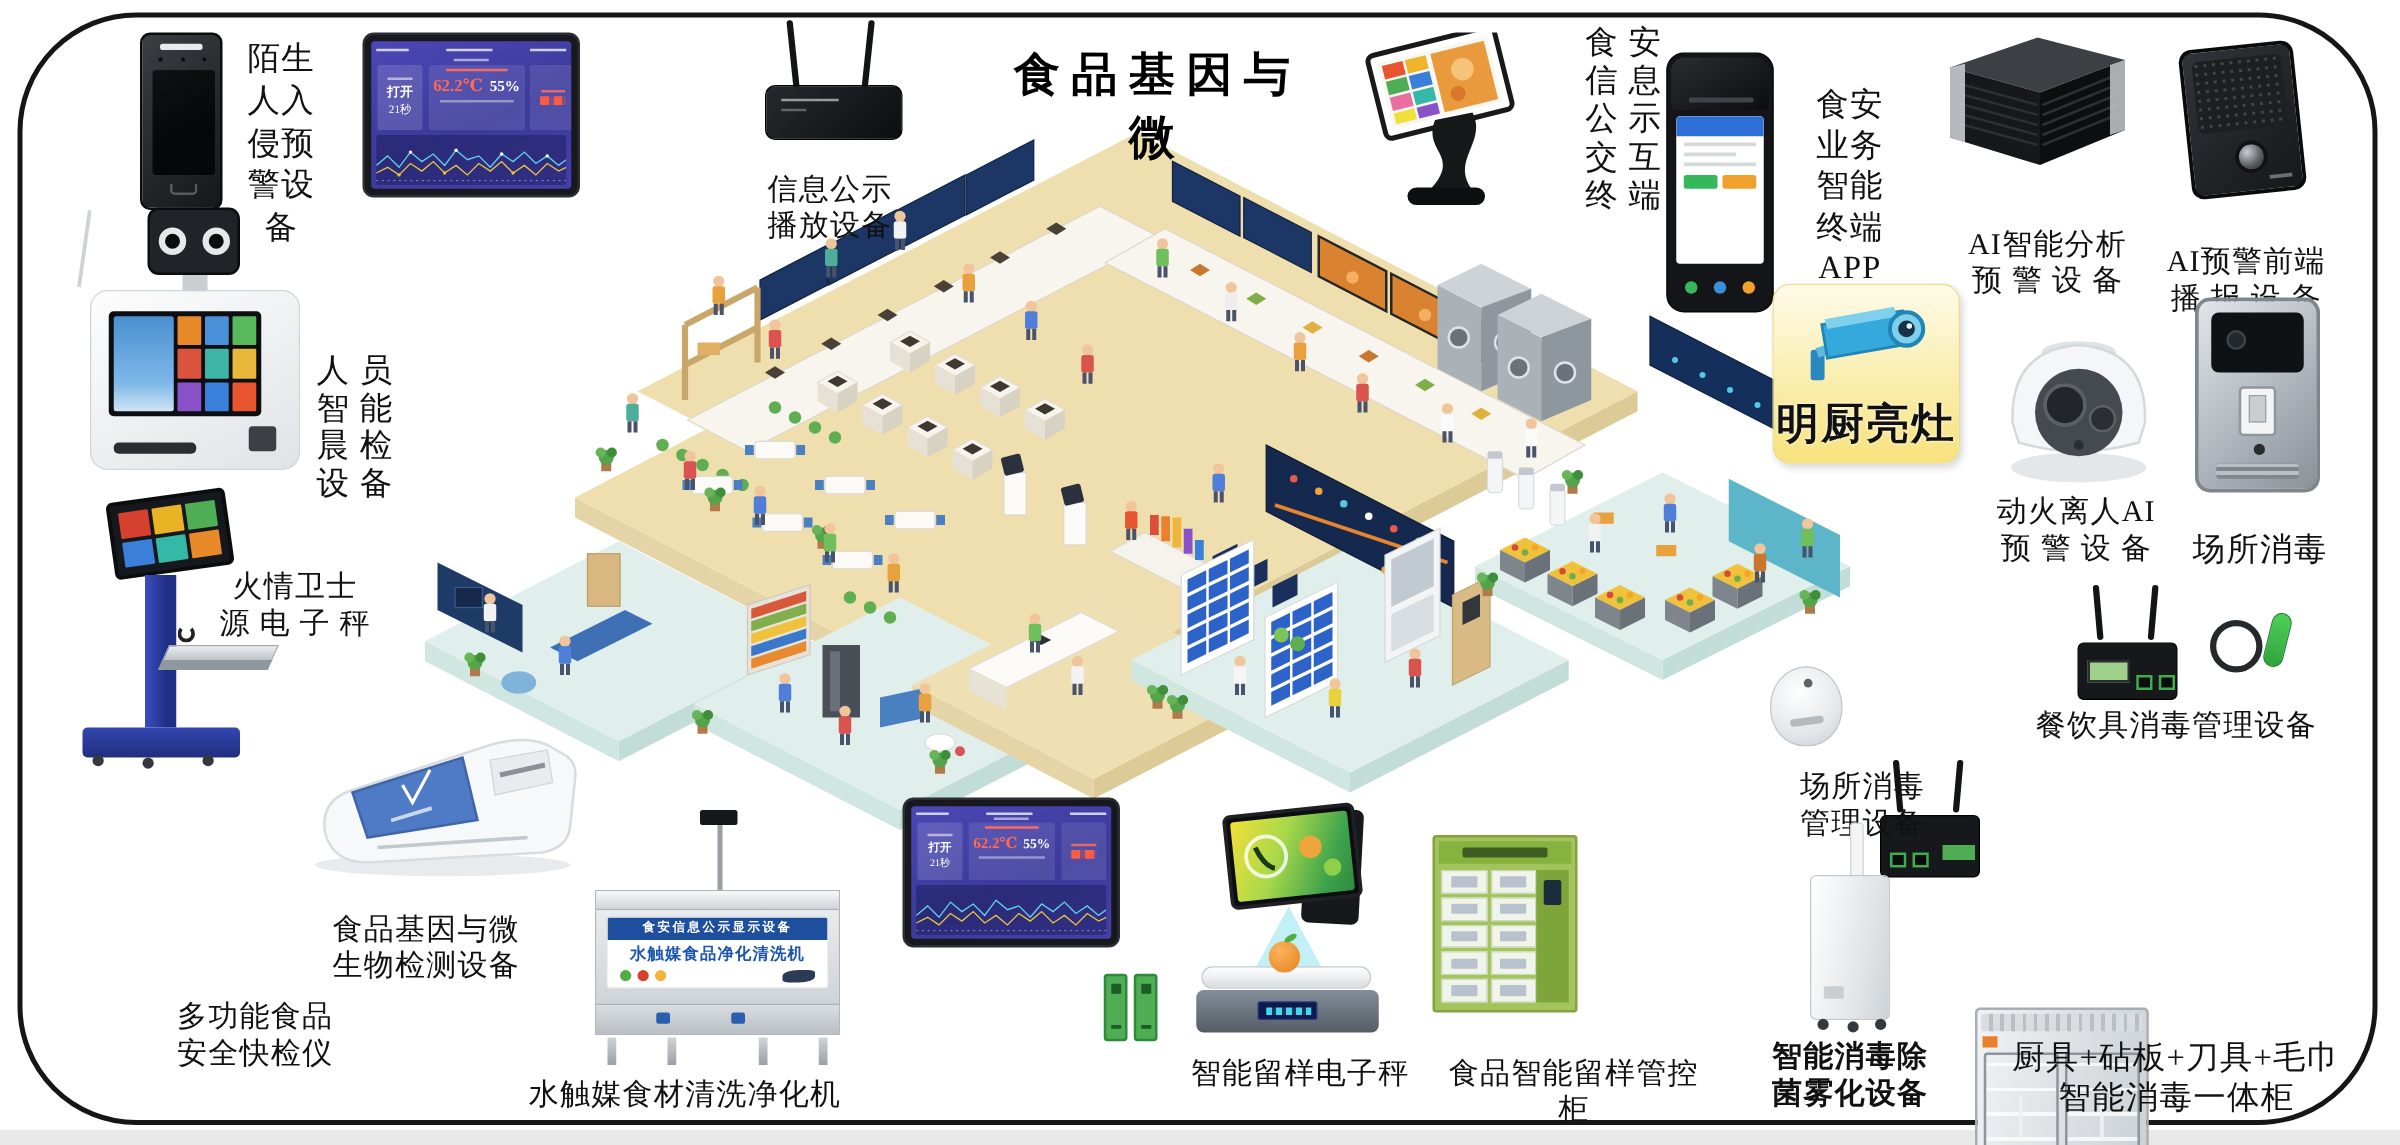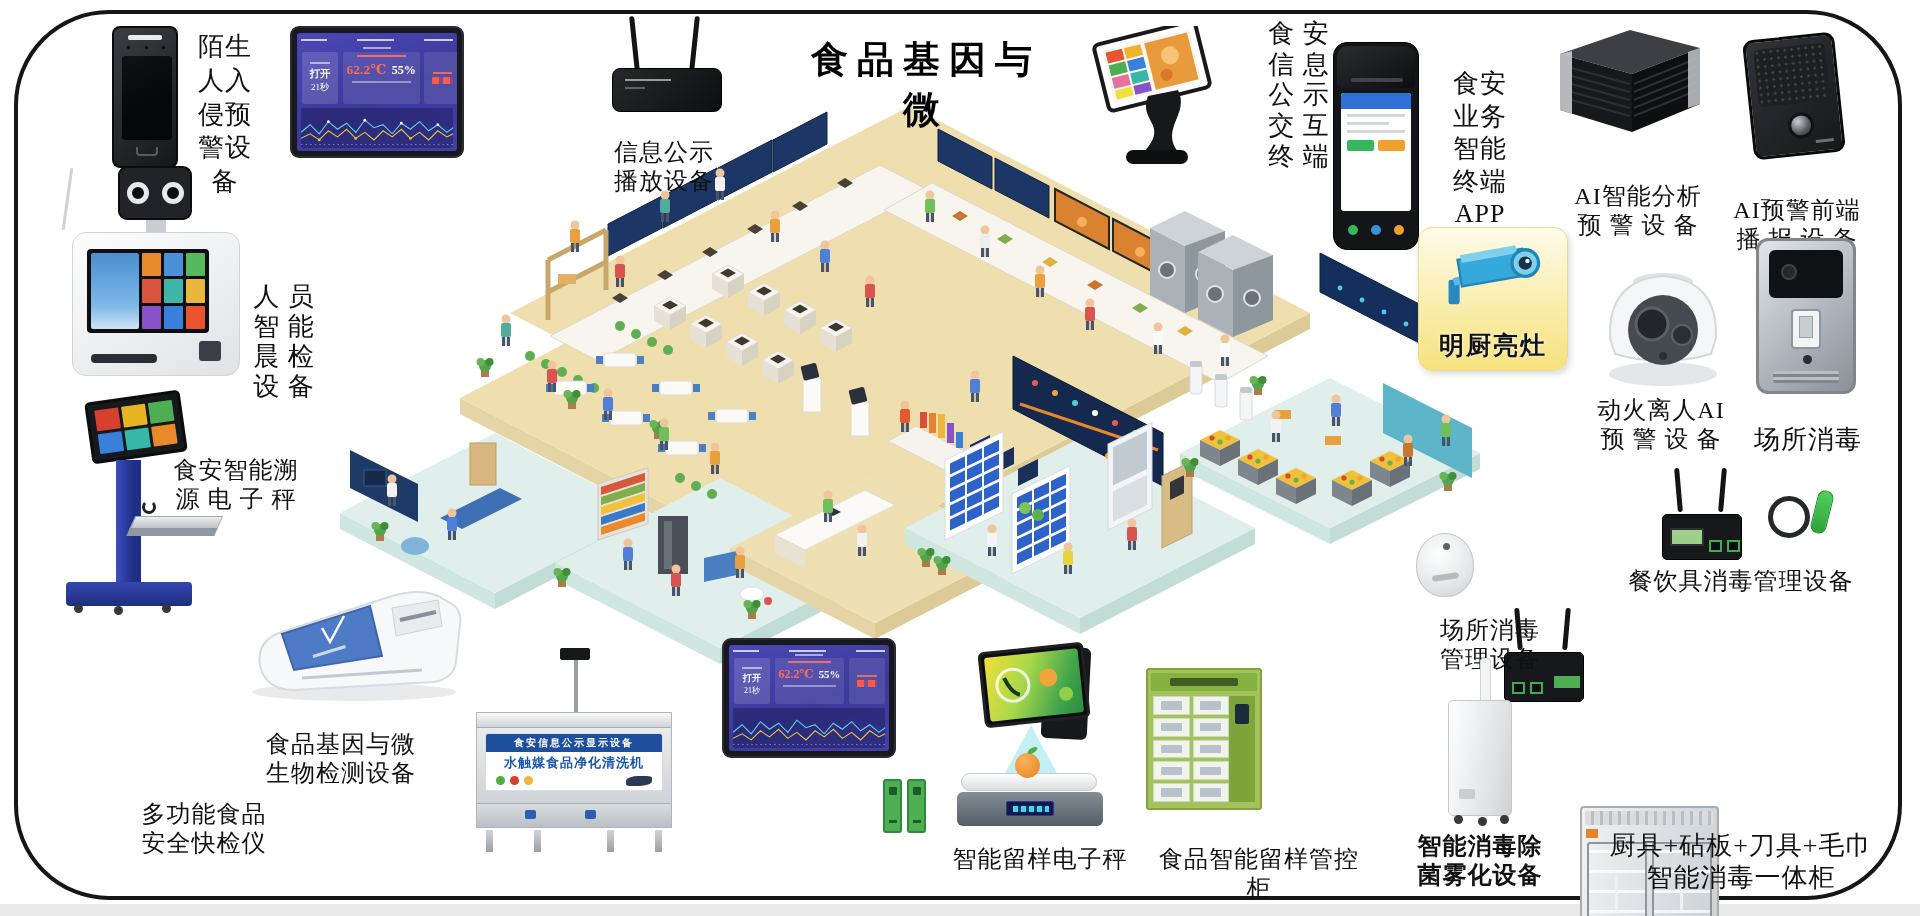--- a/index.html
+++ b/index.html
@@ -80,21 +80,21 @@
   .spk{width:92px;height:120px;background:linear-gradient(140deg,#303338,#16181b);border:3px solid #0a0b0c;border-radius:10px;transform:rotate(-6deg);position:relative;}
   .spk .grille{position:absolute;left:7px;top:7px;right:7px;height:58px;border-radius:6px;
         background-image:radial-gradient(#42464b 1.1px,transparent 1.5px);background-size:7px 7px;background-color:#1d1f22;}
   .spk .knob{position:absolute;left:34px;top:74px;width:26px;height:26px;border-radius:50%;border:3px solid #101214;
         background:radial-gradient(circle at 35% 30%,#c9ced2,#55595e 60%,#26292c);}
   .spk .tag{position:absolute;right:8px;bottom:8px;width:18px;height:3px;background:#6a6f75;}
 
   
   .badge{width:150px;height:144px;border-radius:14px;background:linear-gradient(180deg,#fefbe9,#f6e27c);border:1px solid #eeda8e;
          box-shadow:2px 3px 6px rgba(0,0,0,.15);position:relative;text-align:center;}
-  .badge .txt{position:absolute;left:0;right:0;bottom:8px;font-size:25px;font-weight:bold;letter-spacing:2px;color:#111;
+  .badge .txt{position:absolute;left:0;right:0;bottom:8px;font-size:34px;font-weight:bold;letter-spacing:2px;color:#111;
               font-family:"Liberation Sans","DejaVu Sans",sans-serif;text-shadow:0 0 3px #fff;}
 
   
   .fireguard{width:100px;height:156px;border-radius:12px;background:linear-gradient(135deg,#e2e6ea,#a2a9b0 70%,#8b9197);border:3px solid #7f868c;position:relative;}
   .fireguard .scr{position:absolute;left:10px;top:9px;right:10px;height:48px;background:#0e1215;border-radius:6px;}
   .fireguard .scr i{position:absolute;left:12px;top:14px;width:16px;height:16px;border-radius:50%;background:#23282d;border:2px solid #3c4248;}
   .fireguard .win{position:absolute;left:32px;top:68px;width:30px;height:40px;background:#f2f4f5;border:2px solid #8f969c;border-radius:4px;}
   .fireguard .win i{position:absolute;left:6px;top:5px;width:14px;height:22px;background:#c9ced2;border:1px solid #9aa0a5;}
   .fireguard .dot{position:absolute;left:44px;top:114px;width:9px;height:9px;border-radius:50%;background:#2a2d30;}
   .fireguard .vent{position:absolute;left:14px;bottom:8px;right:14px;height:12px;
@@ -944,20 +944,21 @@
       <div class="lower">
           <div class="tap" style="left:48px;"></div>
           <div class="tap" style="left:108px;"></div>
         </div>
     </div>
     <div class="leg" style="left:10px;bottom:0;height:22px;"></div>
       <div class="leg" style="left:58px;bottom:0;height:22px;"></div>
     <div class="leg" style="right:58px;bottom:0;height:22px;"></div>
       <div class="leg" style="right:10px;bottom:0;height:22px;"></div>
   </div>
+  <div class="label" style="left:422px;top:862px;width:252px;">水触媒食材清洗净化机</div>
 
   <div class="dev morning" style="left:60px;top:162px;width:196px;height:240px;">
     <div class="ant"></div>
     <div class="head">
         <i></i>
         <i></i>
       </div>
     <div class="neck"></div>
     <div class="bd">
       <div class="scr">
@@ -996,21 +997,21 @@
     </div>
     <div class="col"></div>
       <div class="hook"></div>
     <div class="plat"></div>
       <div class="plat2"></div>
     <div class="base"></div>
     <div class="caster" style="left:16px;top:208px;"></div>
       <div class="caster" style="left:56px;top:210px;"></div>
       <div class="caster" style="left:104px;top:208px;"></div>
   </div>
-  <div class="label" style="left:162px;top:456px;width:148px;">食安智能溯
+  <div class="label" style="left:162px;top:456px;width:148px;">火情卫士
 源 电 子 秤</div>
 
   <div class="dev" style="left:242px;top:570px;width:228px;height:134px;">
     <svg viewBox="0 0 228 134" class="flat">
       <ellipse cx="112" cy="122" rx="102" ry="9" fill="#e8ebee"></ellipse>
       <path d="M18,96 Q14,70 40,62 L150,26 Q178,18 196,26 L210,34 Q220,40 218,54 L214,92 Q212,108 192,112 L52,120 Q24,120 18,96 Z" fill="#f7f8f9" stroke="#d8dcdf" stroke-width="2"></path>
       <polygon points="40,64 128,36 140,86 52,100" fill="#4f7bc6" stroke="#3f66a8" stroke-width="2"></polygon>
       <path d="M80,58 l8,14 l14,-26" stroke="#ffffff" stroke-width="2.5" fill="none"></path>
       <rect x="70" y="80" width="34" height="3" fill="rgba(255,255,255,.7)" transform="rotate(-17 87 81)"></rect>
       <polygon points="150,38 196,30 200,56 154,66" fill="#e9ecee" stroke="#cfd4d8"></polygon>

